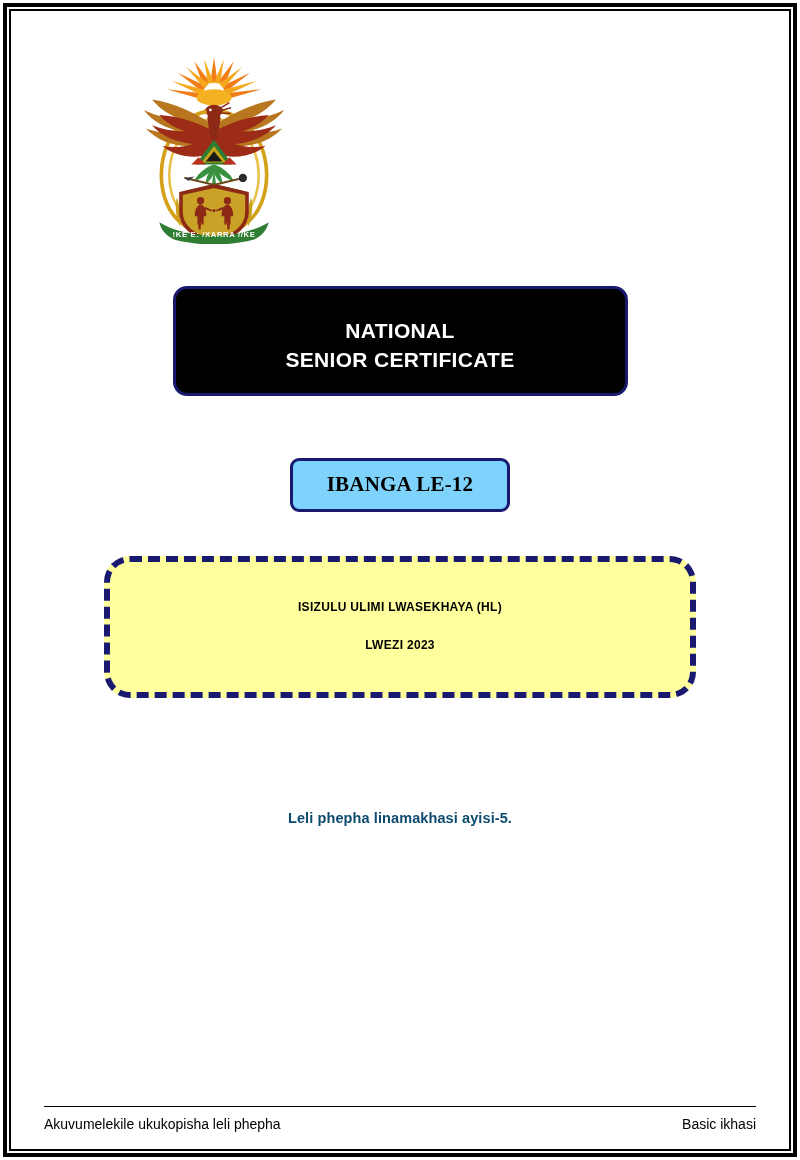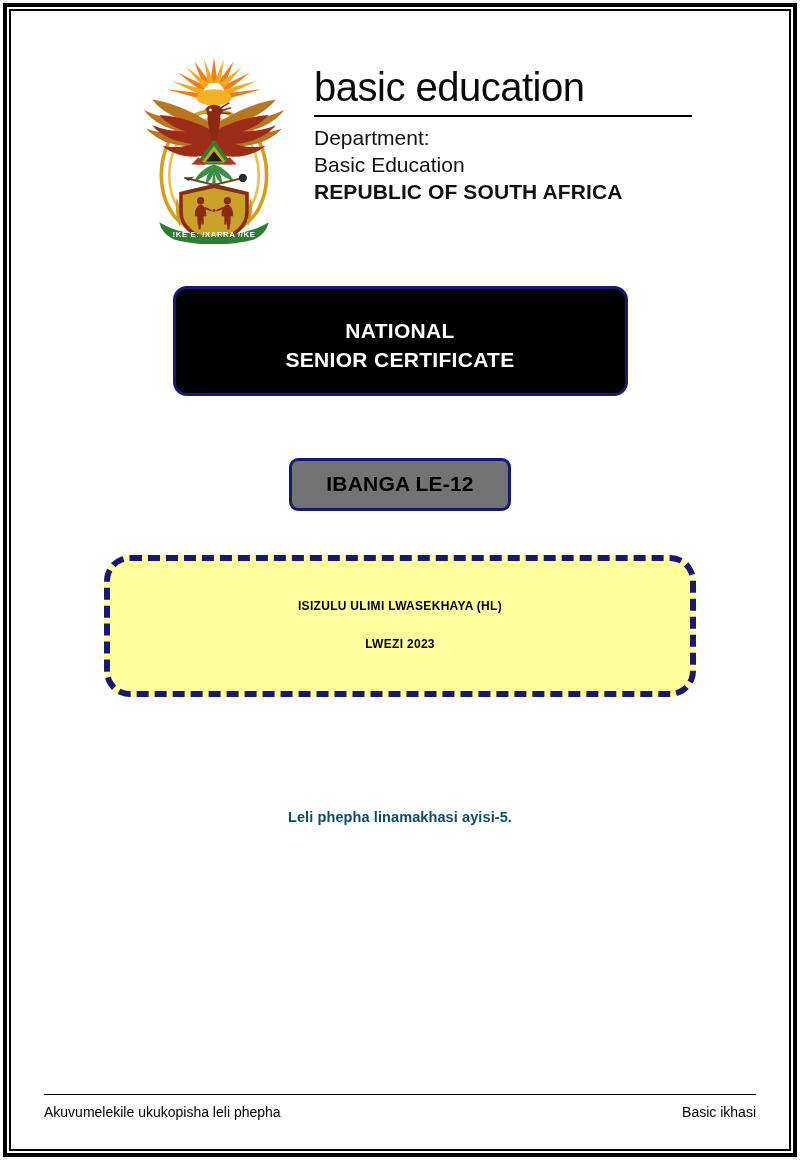--- a/index.html
+++ b/index.html
@@ -119,25 +119,26 @@
     letter-spacing: 0.3px;
   }
 
   
   .grade-wrap {
     display: flex;
     justify-content: center;
     margin-top: 62px;
   }
   .grade-box {
-    background: #737373;
+    background: #7dd3fc;
     border: 3px solid #191970;
     border-radius: 9px;
     padding: 11px 34px 12px 34px;
     text-align: left;
+    font-family: Liberation Serif, serif;
   }
   .grade-box .label {
     font-size: 21px;
     font-weight: 700;
     color: #000000;
     letter-spacing: 0.2px;
   }
 
   
   .subject-wrap {
@@ -186,21 +187,21 @@
     font-weight: 700;
     color: #0c4a6e;
     letter-spacing: 0.1px;
   }
 
   
   .footer {
     position: absolute;
     left: 14px;
     right: 14px;
-    bottom: 26px;
+    bottom: 14px;
     box-sizing: border-box;
     padding: 0 30px 14px 30px;
     margin-top: 20px;
   }
   .footer-rule {
     height: 1px;
     background: #000000;
     margin-bottom: 9px;
   }
   .footer-inner {
@@ -312,27 +313,20 @@
                    L 178 342 L 182 342 L 182 326 L 187 326 C 188 316 184 306 176 303 Z"></path>
           <path d="M168 308 L 154 314 L 155 317 L 169 312 Z"></path>
           <path d="M182 322 L 180 352 L 176 352 L 174 328 Z"></path>
         </g>
         <circle cx="150" cy="315" r="3" fill="#8c2a16"></circle>
 
         <path d="M44 338 C 96 372 204 372 256 338 C 252 356 240 366 226 372 C 180 384 120 384 74 372 C 60 366 48 356 44 338 Z" fill="#2f7d32"></path>
         <text x="150" y="366" text-anchor="middle" font-family="'Liberation Sans', sans-serif" font-size="15" font-weight="700" fill="#ffffff" letter-spacing="1.2">!KE E: /XARRA //KE</text>
       </svg>
 
-      <div class="wordmark">
-        <div class="wordmark-title">basic education</div>
-        <div class="wordmark-rule"></div>
-        <div class="wordmark-line">Department:</div>
-        <div class="wordmark-line">Basic Education</div>
-        <div class="wordmark-line bold">REPUBLIC OF SOUTH AFRICA</div>
-      </div>
     </div>
 
     <div class="nsc-wrap">
       <div class="nsc-box">
         <div class="line">NATIONAL</div>
         <div class="line">SENIOR CERTIFICATE</div>
       </div>
     </div>
 
     <div class="grade-wrap">

